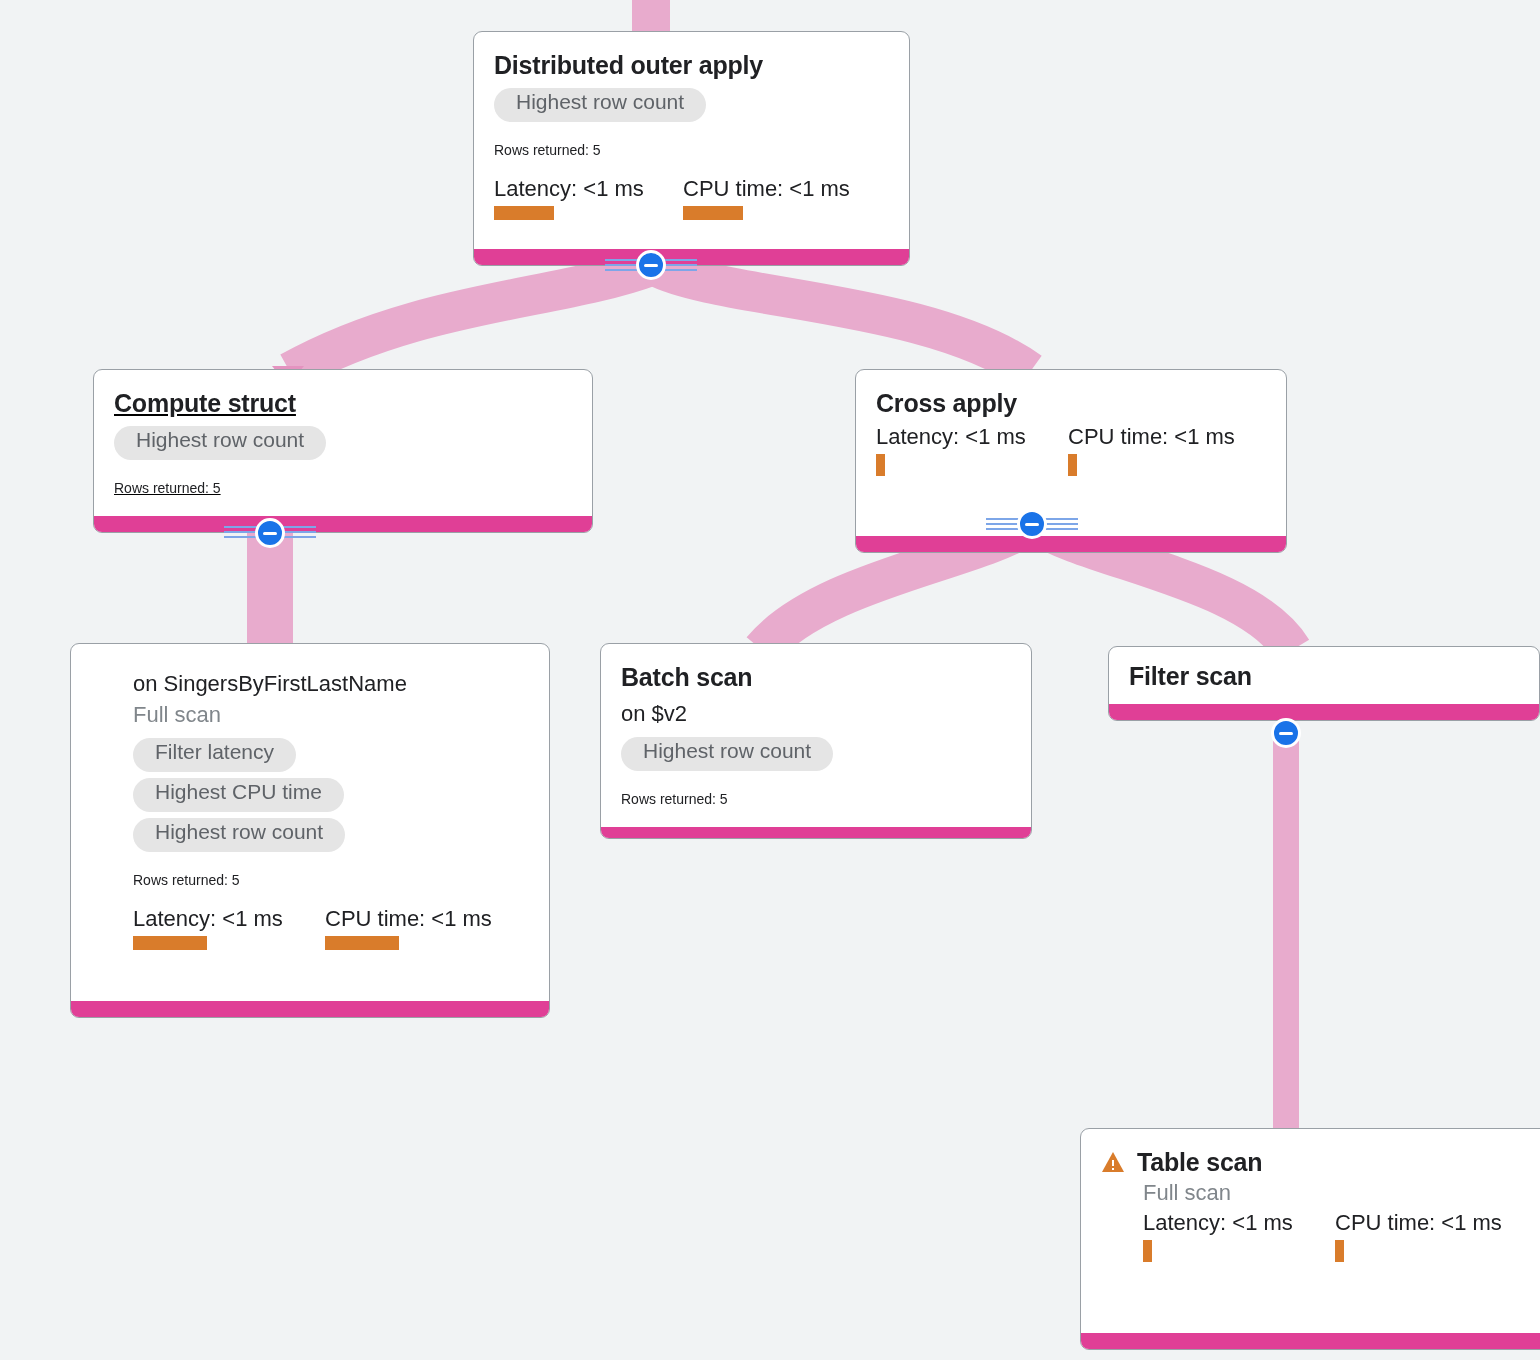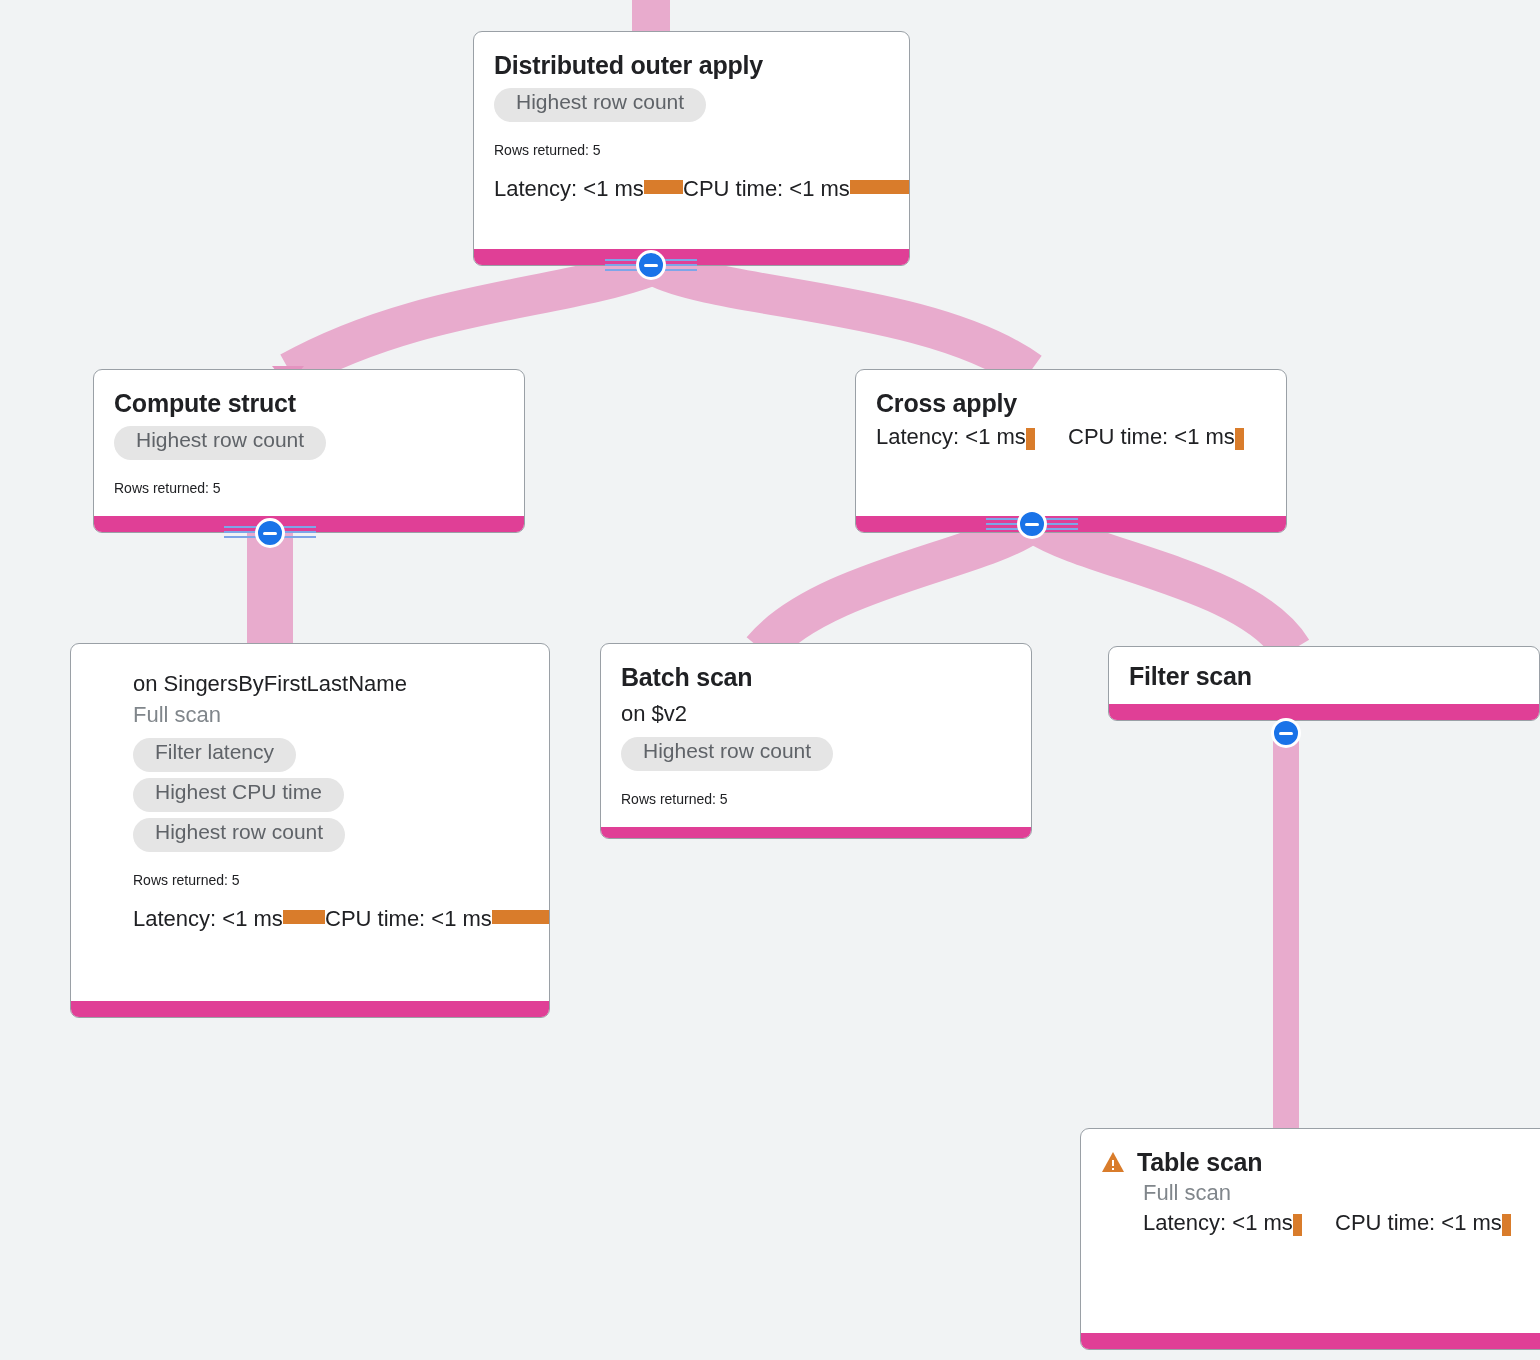--- a/index.html
+++ b/index.html
@@ -90,21 +90,21 @@
     color: #202124;
     line-height: 28px;
     margin-top: 8px;
   }
   .metrics {
     display: flex;
     margin-top: 12px;
   }
   .metric {
     display: flex;
-    flex-direction: row;
+    flex-direction: column;
   }
   .metric-label {
     font-size: 22px;
     color: #202124;
     line-height: 26px;
     white-space: nowrap;
   }
   .metric-bar {
     background: #d97c2b;
     margin-top: 4px;
@@ -203,40 +203,40 @@
     </div>
     <div class="node-footer"></div>
   </div>
   <div class="btn-rails" style="left:605px; top:256px;">
     <i></i>
       <i></i>
       <i></i>
   </div>
   <div class="collapse-btn" style="left:636px; top:250px;"></div>
 
-  <div class="node" style="left:53px; top:369px; width:432px; height:164px;">
+  <div class="node" style="left:53px; top:369px; width:500px; height:164px;text-decoration:underline;">
     <div class="node-body">
       <div class="node-title-row">
         <div class="node-title">Compute struct</div>
       </div>
       <div class="chips">
         <span class="chip">Highest row count</span>
       </div>
       <div class="rows-line">Rows returned: 5</div>
     </div>
     <div class="node-footer"></div>
   </div>
   <div class="btn-rails" style="left:224px; top:523px;">
     <i></i>
       <i></i>
       <i></i>
   </div>
   <div class="collapse-btn" style="left:255px; top:518px;"></div>
 
-  <div class="node" style="left:815px; top:369px; width:432px; height:164px;">
+  <div class="node" style="left:815px; top:369px; width:432px; height:184px;">
     <div class="node-body">
       <div class="node-title-row">
         <div class="node-title">Cross apply</div>
       </div>
       <div class="metrics" style="margin-top:6px;">
         <div class="metric" style="width:192px;">
           <div class="metric-label">Latency: &lt;1 ms</div>
           <div class="metric-bar bar-narrow"></div>
         </div>
         <div class="metric">

